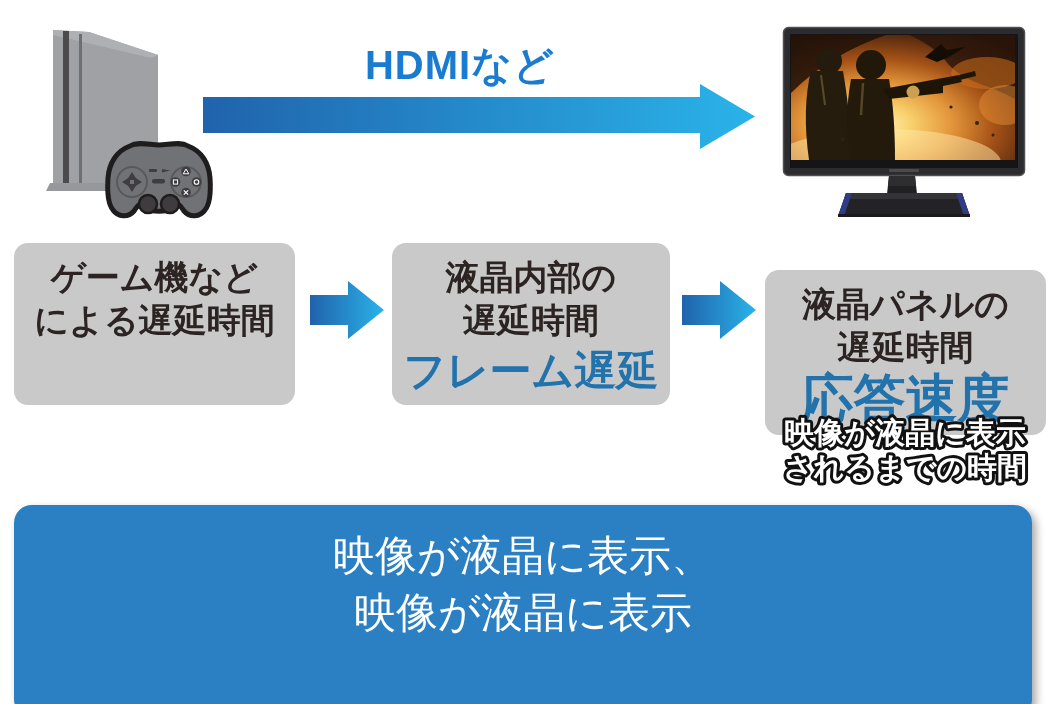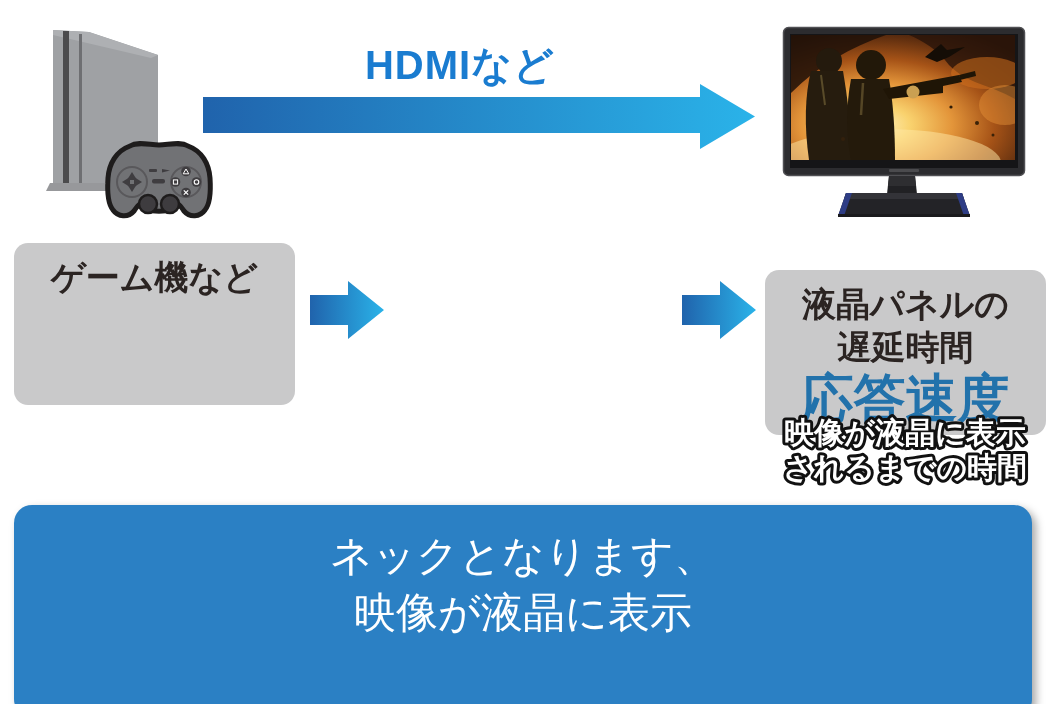--- a/index.html
+++ b/index.html
@@ -145,32 +145,38 @@
     <circle cx="94.5" cy="44" r="2.3" fill="none" stroke="#ffffff" stroke-width="1.1"></circle>
     <rect x="47" y="31" width="8" height="3" rx="1" fill="#3f3d40"></rect>
     <polygon points="60,31 68,32.5 60,34.5" fill="#3f3d40"></polygon>
     <rect x="50" y="41" width="13" height="4.5" rx="2" fill="#3f3d40"></rect>
     <circle cx="46" cy="66" r="9" fill="#3e3c3f" stroke="#1e1c1c" stroke-width="2.5"></circle>
     <circle cx="68" cy="66" r="9" fill="#3e3c3f" stroke="#1e1c1c" stroke-width="2.5"></circle>
   </svg>
 
   <div class="gray-box" id="box1">
     <div class="ln">ゲーム機など</div>
+    <div class="ln">による遅延時間</div>
   </div>
 
   <svg class="small-arrow" id="arrow1" viewBox="0 0 82 64" aria-hidden="true">
     <defs>
       <linearGradient id="agS1" x1="0" y1="0" x2="1" y2="0">
         <stop offset="0" stop-color="#2063ac"></stop>
         <stop offset="1" stop-color="#2ab3e9"></stop>
       </linearGradient>
     </defs>
     <polygon points="4,17 42,17 42,3 78,32 42,61 42,47 4,47" fill="url(#agS1)"></polygon>
   </svg>
 
+  <div class="gray-box" id="box2">
+    <div class="ln">液晶内部の</div>
+    <div class="ln">遅延時間</div>
+    <div class="accent">フレーム遅延</div>
+  </div>
 
   <svg class="small-arrow" id="arrow2" viewBox="0 0 82 64" aria-hidden="true">
     <defs>
       <linearGradient id="agS2" x1="0" y1="0" x2="1" y2="0">
         <stop offset="0" stop-color="#2063ac"></stop>
         <stop offset="1" stop-color="#2ab3e9"></stop>
       </linearGradient>
     </defs>
     <polygon points="4,17 42,17 42,3 78,32 42,61 42,47 4,47" fill="url(#agS2)"></polygon>
   </svg>
@@ -180,17 +186,17 @@
     <div class="ln">遅延時間</div>
     <div class="accent">応答速度</div>
   </div>
 
   <svg class="caption-svg" viewBox="0 0 285 78">
     <text x="142" y="31" text-anchor="middle">映像が液晶に表示</text>
     <text x="142" y="66" text-anchor="middle">されるまでの時間</text>
   </svg>
 
   <div class="footer">
-    <div class="fln">ネックとなります、</div>
+    <div class="fln">映像が液晶に表示、</div>
     <div class="fln">映像が液晶に表示</div>
   </div>
 
 </div>
 
 </body></html>

